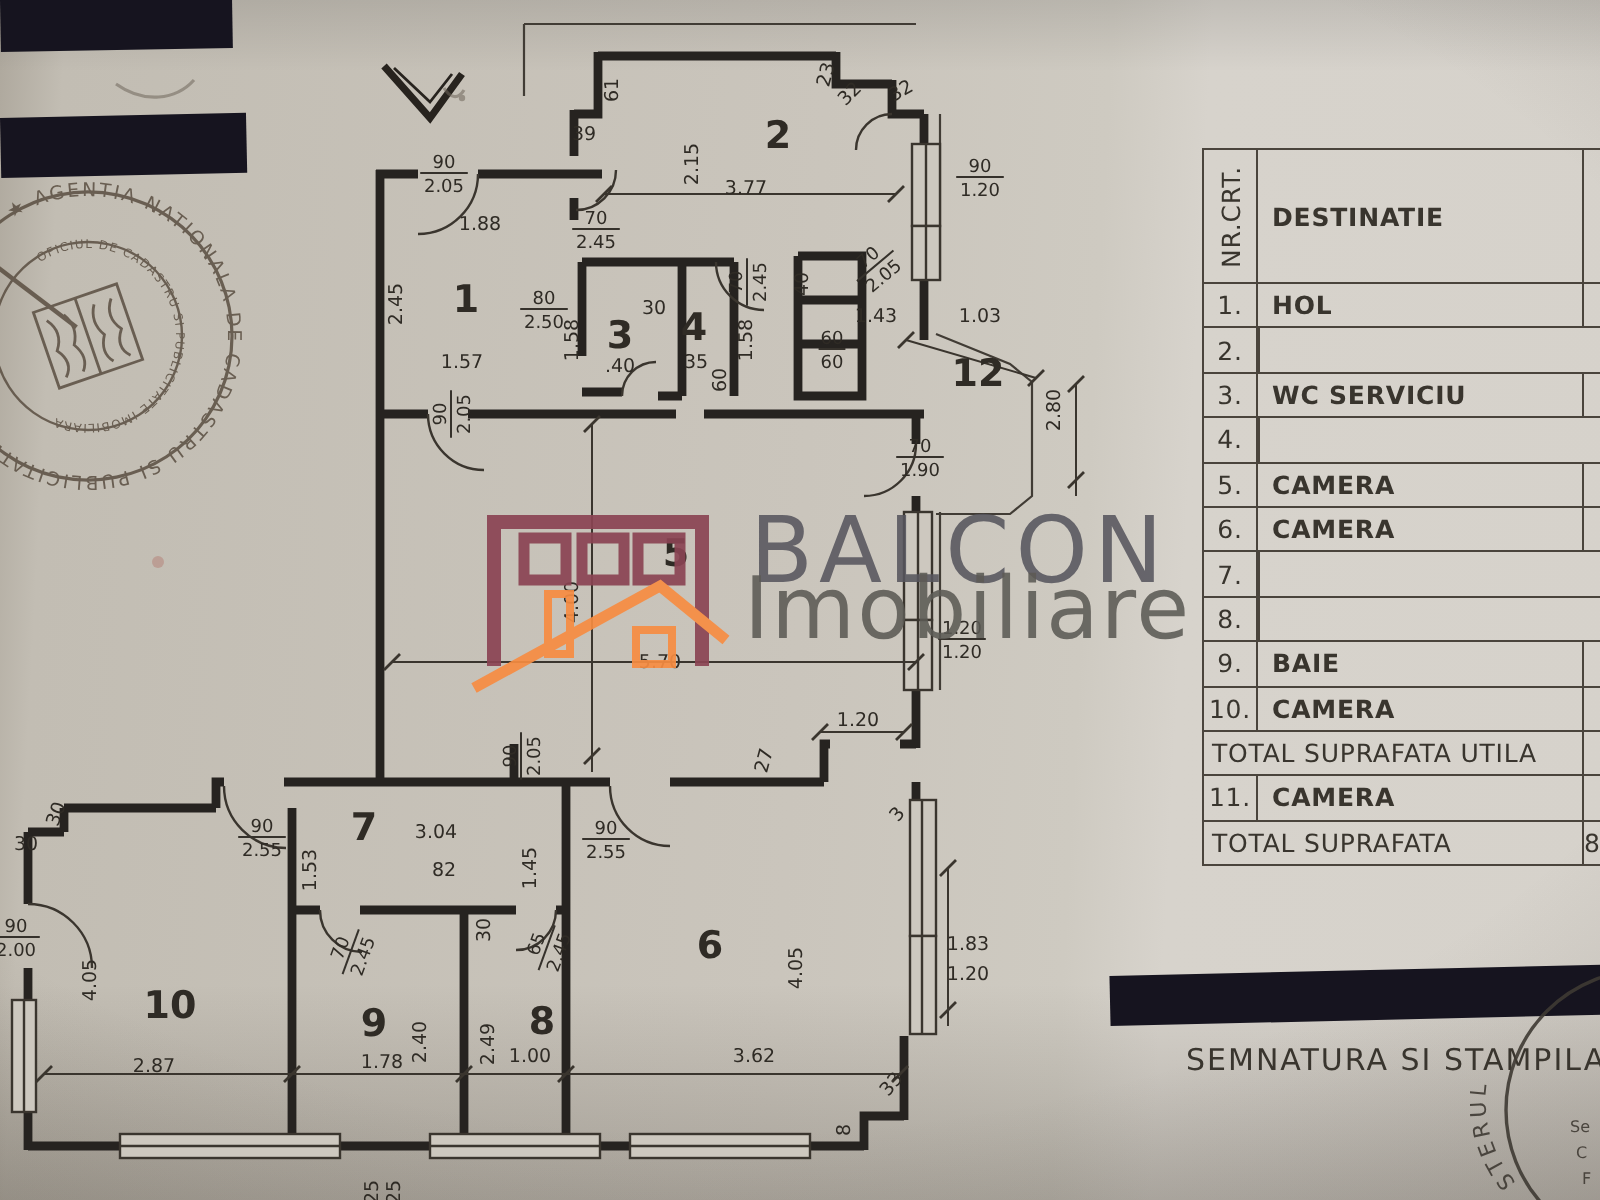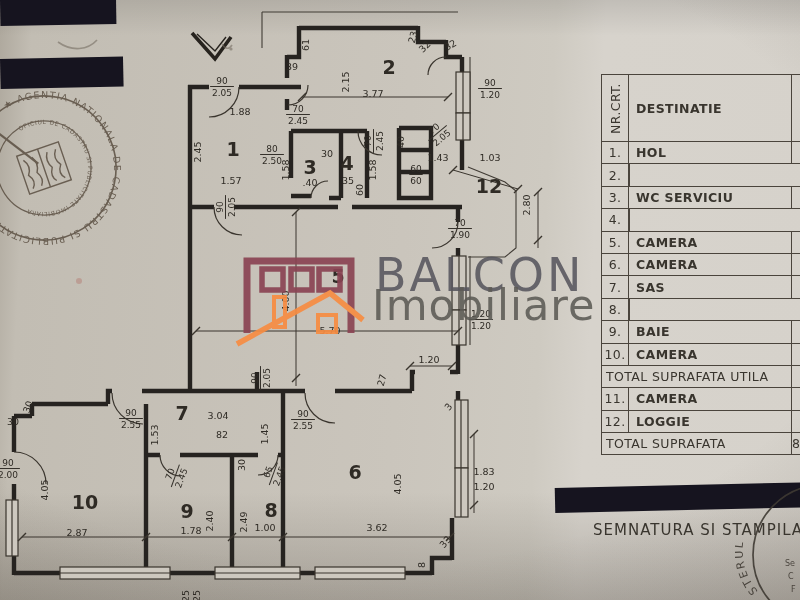--- a/index.html
+++ b/index.html
@@ -329,21 +329,20 @@
         <div class="c2">CAMERA</div>
         <div class="c3"></div>
       </div>
       <div class="trow">
         <div class="c1">6.</div>
         <div class="c2">CAMERA</div>
         <div class="c3"></div>
       </div>
       <div class="trow">
         <div class="c1">7.</div>
-        <div class="c2">SAS</div>
         <div class="c3"></div>
       </div>
       <div class="trow">
         <div class="c1">8.</div>
         <div class="c3"></div>
       </div>
       <div class="trow">
         <div class="c1">9.</div>
         <div class="c2">BAIE</div>
         <div class="c3"></div>
@@ -353,25 +352,20 @@
         <div class="c2">CAMERA</div>
         <div class="c3"></div>
       </div>
       <div class="trow">
         <div class="cm">TOTAL SUPRAFATA UTILA</div>
         <div class="c3"></div>
       </div>
       <div class="trow">
         <div class="c1">11.</div>
         <div class="c2">CAMERA</div>
-        <div class="c3"></div>
-      </div>
-      <div class="trow">
-        <div class="c1">12.</div>
-        <div class="c2">LOGGIE</div>
         <div class="c3"></div>
       </div>
       <div class="trow">
         <div class="cm">TOTAL SUPRAFATA</div>
         <div class="c3">8</div>
       </div>
     </div>
 
   <div class="bar bar1"></div>
   <div class="bar bar2"></div>

